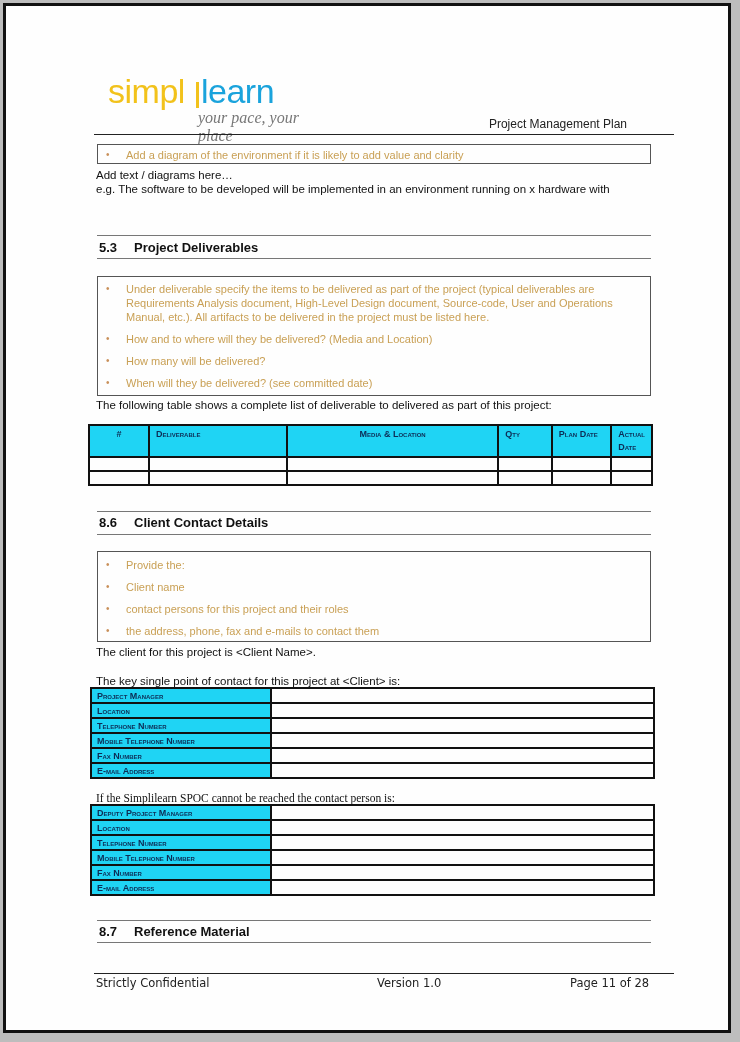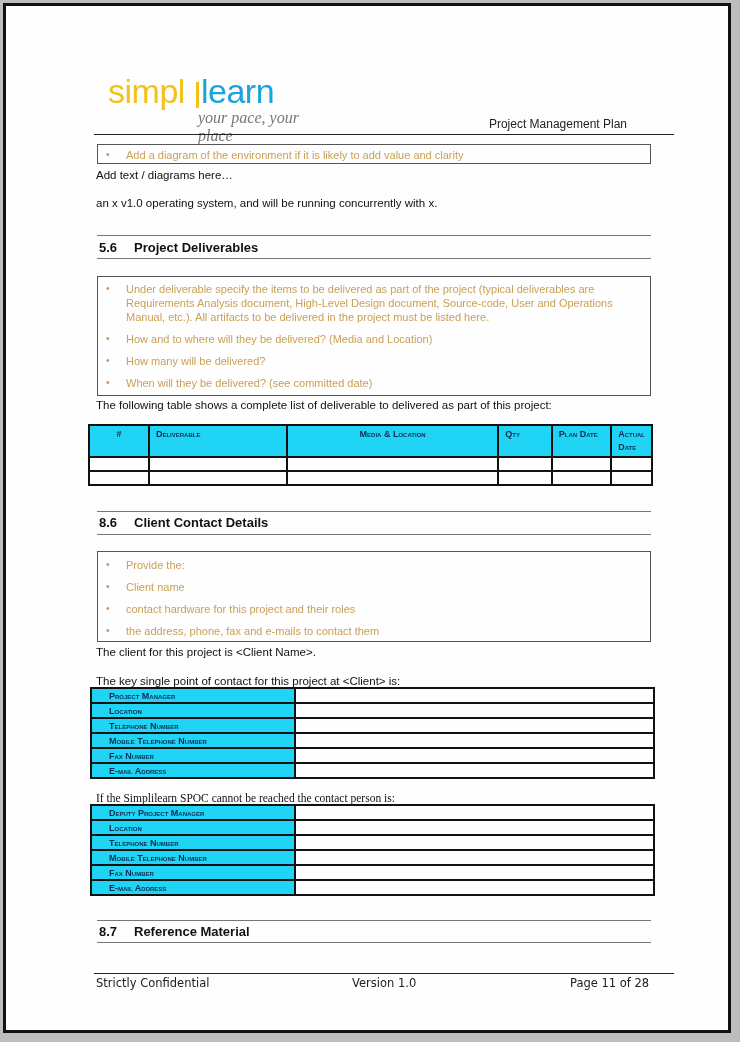--- a/index.html
+++ b/index.html
@@ -37,21 +37,21 @@
   .sec-rule { position:absolute; left:91px; width:554px; height:1px; background:#777; }
   .sec-head { position:absolute; left:93px; font-size:13px; font-weight:bold; color:#111; }
   .sec-head .num { display:inline-block; width:35px; }
 
   table.grid { position:absolute; border-collapse:collapse; }
   table.grid td { border:2px solid #111; padding:0; }
   .cyan { background:#1fd4f4; }
   .hcell { font-size:9px; font-weight:bold; color:#0d2c55; font-variant:small-caps; vertical-align:top; padding:2px 6px !important; line-height:13px; }
   .hcell.center { text-align:center; }
   .kv td { height:13px; }
-  .kv td.k { width:168px; font-size:9px; font-weight:bold; color:#0d2c55; font-variant:small-caps; padding:0 17px !important; line-height:12px; }
+  .kv td.k { width:168px; font-size:9px; font-weight:bold; color:#0d2c55; font-variant:small-caps; padding:0 5px !important; line-height:12px; }
 
   .foot-rule { left:88px; top:967px; width:580px; height:1px; background:#222; }
   .foot { top:970px; font-size:11.5px; color:#222; font-family:"DejaVu Sans", sans-serif; }
 </style>
 </head>
 <body>
 
 <div class="page">
  <div class="page-inner">
 
@@ -64,25 +64,25 @@
   <div class="abs hdr-title">Project Management Plan</div>
   <div class="abs hdr-rule"></div>
 
   <div class="note-box" style="top:138px;height:20px;padding-top:3px;">
     <div class="note-item">
       <span class="bullet">•</span>
       <span class="txt">Add a diagram of the environment if it is likely to add value and clarity</span>
     </div>
   </div>
   <div class="abs body-text" style="left:90px;top:162px;">Add text / diagrams here…</div>
-  <div class="abs body-text" style="left:90px;top:190px;">an x v1.0 operating system, and will be running concurrently with x.</div>
+  <div class="abs body-text" style="left:90px;top:176px;">e.g. The software to be developed will be implemented in an environment running on x hardware with</div>
 
   <div class="sec-rule" style="top:229px;"></div>
   <div class="sec-head" style="top:234px;">
-    <span class="num">5.6</span><span>Project Deliverables</span>
+    <span class="num">5.3</span><span>Project Deliverables</span>
   </div>
   <div class="sec-rule" style="top:252px;"></div>
 
   <div class="note-box" style="top:270px;height:120px;padding-top:5px;">
     <div class="note-item" style="margin-bottom:8px;">
       <span class="bullet">•</span>
       <span class="txt">Under deliverable specify the items to be delivered as part of the project (typical deliverables are Requirements Analysis document, High-Level Design document, Source-code, User and Operations Manual, etc.). All artifacts to be delivered in the project must be listed here.</span>
     </div>
     <div class="note-item" style="margin-bottom:8px;">
       <span class="bullet">•</span>
@@ -138,21 +138,21 @@
     <div class="note-item" style="margin-bottom:8px;">
       <span class="bullet">•</span>
       <span class="txt">Provide the:</span>
     </div>
     <div class="note-item" style="margin-bottom:8px;">
       <span class="bullet">•</span>
       <span class="txt">Client name</span>
     </div>
     <div class="note-item" style="margin-bottom:8px;">
       <span class="bullet">•</span>
-      <span class="txt">contact hardware for this project and their roles</span>
+      <span class="txt">contact persons for this project and their roles</span>
     </div>
     <div class="note-item">
       <span class="bullet">•</span>
       <span class="txt">the address, phone, fax and e-mails to contact them</span>
     </div>
   </div>
   <div class="abs body-text" style="left:90px;top:639px;">The client for this project is &lt;Client Name&gt;.</div>
   <div class="abs body-text" style="left:90px;top:668px;">The key single point of contact for this project at &lt;Client&gt; is:</div>
 
   <table class="grid kv" style="left:84px;top:681px;width:565px;">
@@ -216,17 +216,17 @@
       </table>
 
   <div class="sec-rule" style="top:914px;"></div>
   <div class="sec-head" style="top:918px;">
     <span class="num">8.7</span><span>Reference Material</span>
   </div>
   <div class="sec-rule" style="top:936px;"></div>
 
   <div class="abs foot-rule"></div>
   <div class="abs foot" style="left:90px;">Strictly Confidential</div>
-  <div class="abs foot" style="left:346px;">Version 1.0</div>
+  <div class="abs foot" style="left:371px;">Version 1.0</div>
   <div class="abs foot" style="left:564px;">Page 11 of 28</div>
 
  </div>
 </div>
 
 </body></html>

